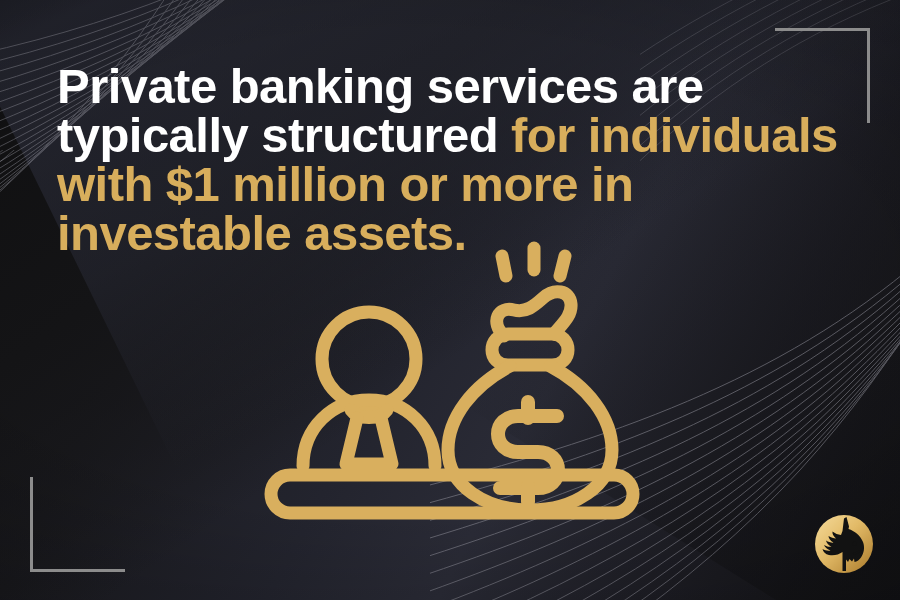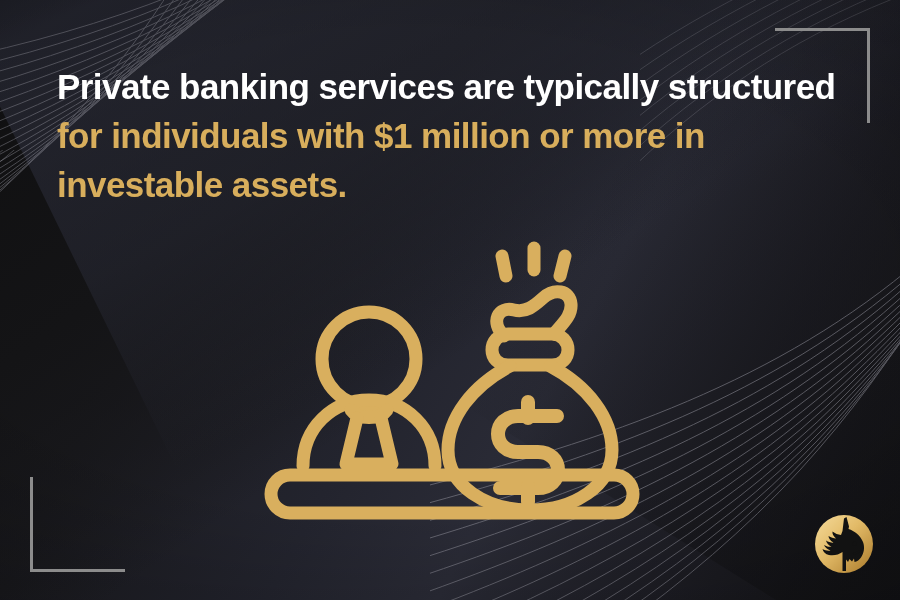--- a/index.html
+++ b/index.html
@@ -43,21 +43,21 @@
   .corner-tr{right:30px;top:28px;width:95px;height:95px;}
   .corner-tr .h{left:0;top:0;width:95px;height:3px;}
   .corner-tr .v{right:0;top:0;width:3px;height:95px;}
   .corner-bl{left:30px;bottom:28px;width:95px;height:95px;}
   .corner-bl .h{left:0;bottom:0;width:95px;height:3px;}
   .corner-bl .v{left:0;bottom:0;width:3px;height:95px;}
 
   
   .headline{
     position:absolute;left:57px;top:62px;width:790px;
-    font-size:35px;line-height:49px;font-weight:700;
+    font-size:49px;line-height:49px;font-weight:700;
     letter-spacing:-.55px;color:#ffffff;
   }
   .headline .gold{color:#d8ae5c;}
   .headline .w{color:#ffffff;}
 
   
   .illus{position:absolute;left:262px;top:238px;width:380px;height:290px;}
 
   
   .logo{position:absolute;right:20px;bottom:20px;width:72px;height:72px;}

